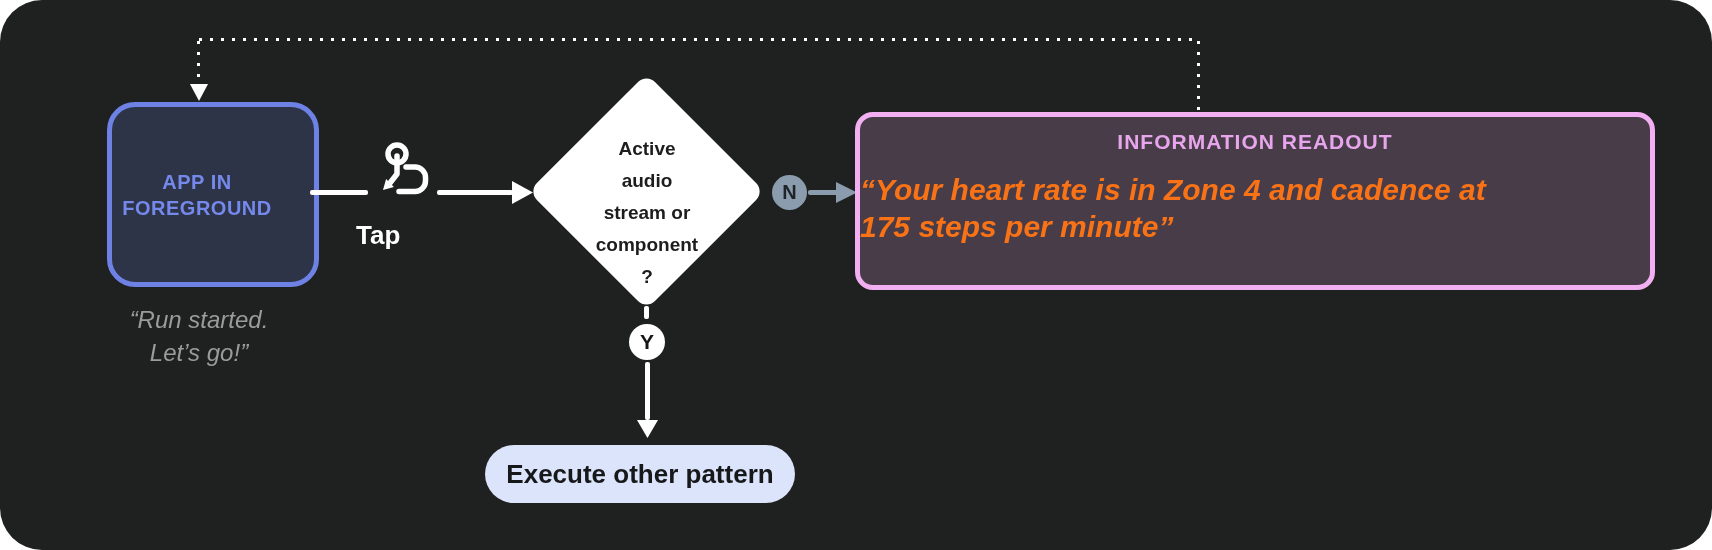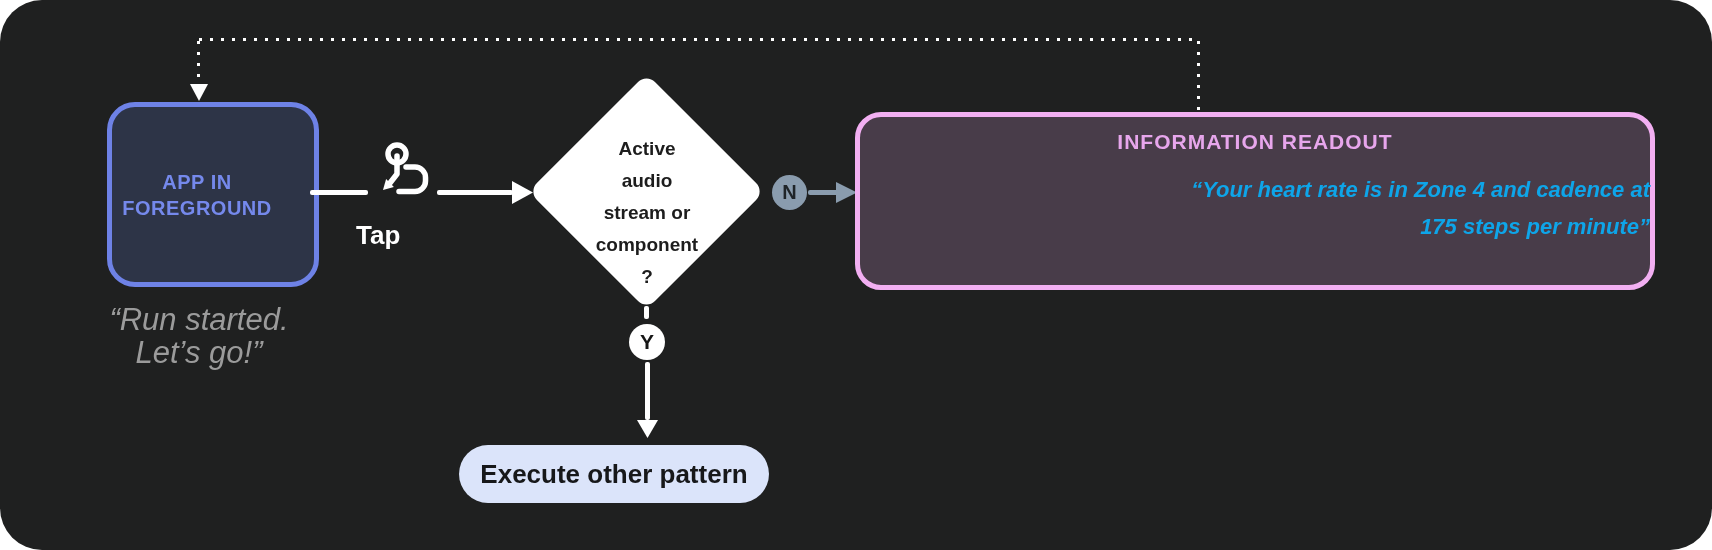--- a/index.html
+++ b/index.html
@@ -14,21 +14,21 @@
   .loop-right{left:1197px;top:41px;height:71px;}
   .arrow-down-loop{position:absolute;left:190px;top:84px;width:18px;height:17px;background:var(--white,#fff);clip-path:polygon(50% 100%,0 0,100% 0);}
 
   
   .app-node{position:absolute;left:107px;top:102px;width:212px;height:185px;box-sizing:border-box;
     background:var(--app_fill,#2d3447);border:5px solid var(--app_border,#6e82e6);border-radius:28px;
     display:flex;align-items:center;justify-content:flex-start;}
   .app-node .lbl{color:var(--app_text,#7589ec);font-weight:bold;font-size:20px;line-height:26px;
     letter-spacing:.5px;text-align:center;width:170px;}
   .app-quote{position:absolute;left:63px;top:303px;width:272px;text-align:center;color:var(--quote_gray,#9b9b9b);
-    font-style:italic;font-size:31px;line-height:33px;white-space:pre-line;}
+    font-style:italic;font-size:24px;line-height:33px;white-space:pre-line;}
 
   
   .line-h{position:absolute;height:5px;background:var(--white,#fff);border-radius:2px;}
   .line-v{position:absolute;width:5px;background:var(--white,#fff);border-radius:2px;}
   .c1{left:310px;top:190px;width:58px;}
   .c2{left:437px;top:190px;width:76px;}
   .arrow-right-white{position:absolute;left:512px;top:181px;width:21px;height:23px;background:var(--white,#fff);clip-path:polygon(0 0,100% 50%,0 100%);}
 
   .tap-icon{position:absolute;left:366px;top:140px;}
   .tap-label{position:absolute;left:356px;top:220px;width:86px;text-align:left;color:var(--white,#fff);font-weight:bold;font-size:26px;}
@@ -46,28 +46,28 @@
   .badge-n{left:772px;top:175px;width:35px;height:35px;background:var(--no_badge,#8a9cae);color:#1f2428;font-size:20px;}
 
   .y-line{left:645px;top:362px;height:58px;}
   .arrow-down-y{position:absolute;left:637px;top:420px;width:21px;height:18px;background:var(--white,#fff);clip-path:polygon(50% 100%,0 0,100% 0);}
 
   .n-line{left:808px;top:190px;width:30px;background:var(--no_badge,#8a9cae);}
   .arrow-right-n{position:absolute;left:836px;top:182px;width:21px;height:21px;background:var(--no_badge,#8a9cae);clip-path:polygon(0 0,100% 50%,0 100%);}
 
   
   .readout-node{position:absolute;left:855px;top:112px;width:800px;height:178px;box-sizing:border-box;
-    background:var(--readout_fill,#483c49);border:5px solid var(--readout_border,#f2aff2);border-radius:26px;
+    background:var(--readout_fill,#483c49);border:5px solid var(--readout_border,#f2aff2);border-radius:18px;
     padding-top:13px;}
   .readout-title{text-align:center;color:var(--readout_title,#e7a6ec);font-weight:bold;font-size:21px;letter-spacing:1px;}
-  .readout-quote{margin-top:17px;text-align:right;color:#0ea5e9;font-weight:bold;font-style:italic;
-    font-size:22px;line-height:37px;white-space:pre-line;}
+  .readout-quote{margin-top:17px;text-align:left;color:#f97316;font-weight:bold;font-style:italic;
+    font-size:30px;line-height:37px;white-space:pre-line;}
 
   
-  .execute-pill{position:absolute;left:459px;top:445px;width:310px;height:58px;border-radius:29px;
+  .execute-pill{position:absolute;left:485px;top:445px;width:310px;height:58px;border-radius:29px;
     background:var(--execute_fill,#dbe4fa);display:flex;align-items:center;justify-content:center;
     color:#17181a;font-weight:bold;font-size:26px;}
 </style>
 </head>
 <body>
 
 <div class="stage">
   <div class="canvas">
 
     <div class="dot-h loop-top"></div>

